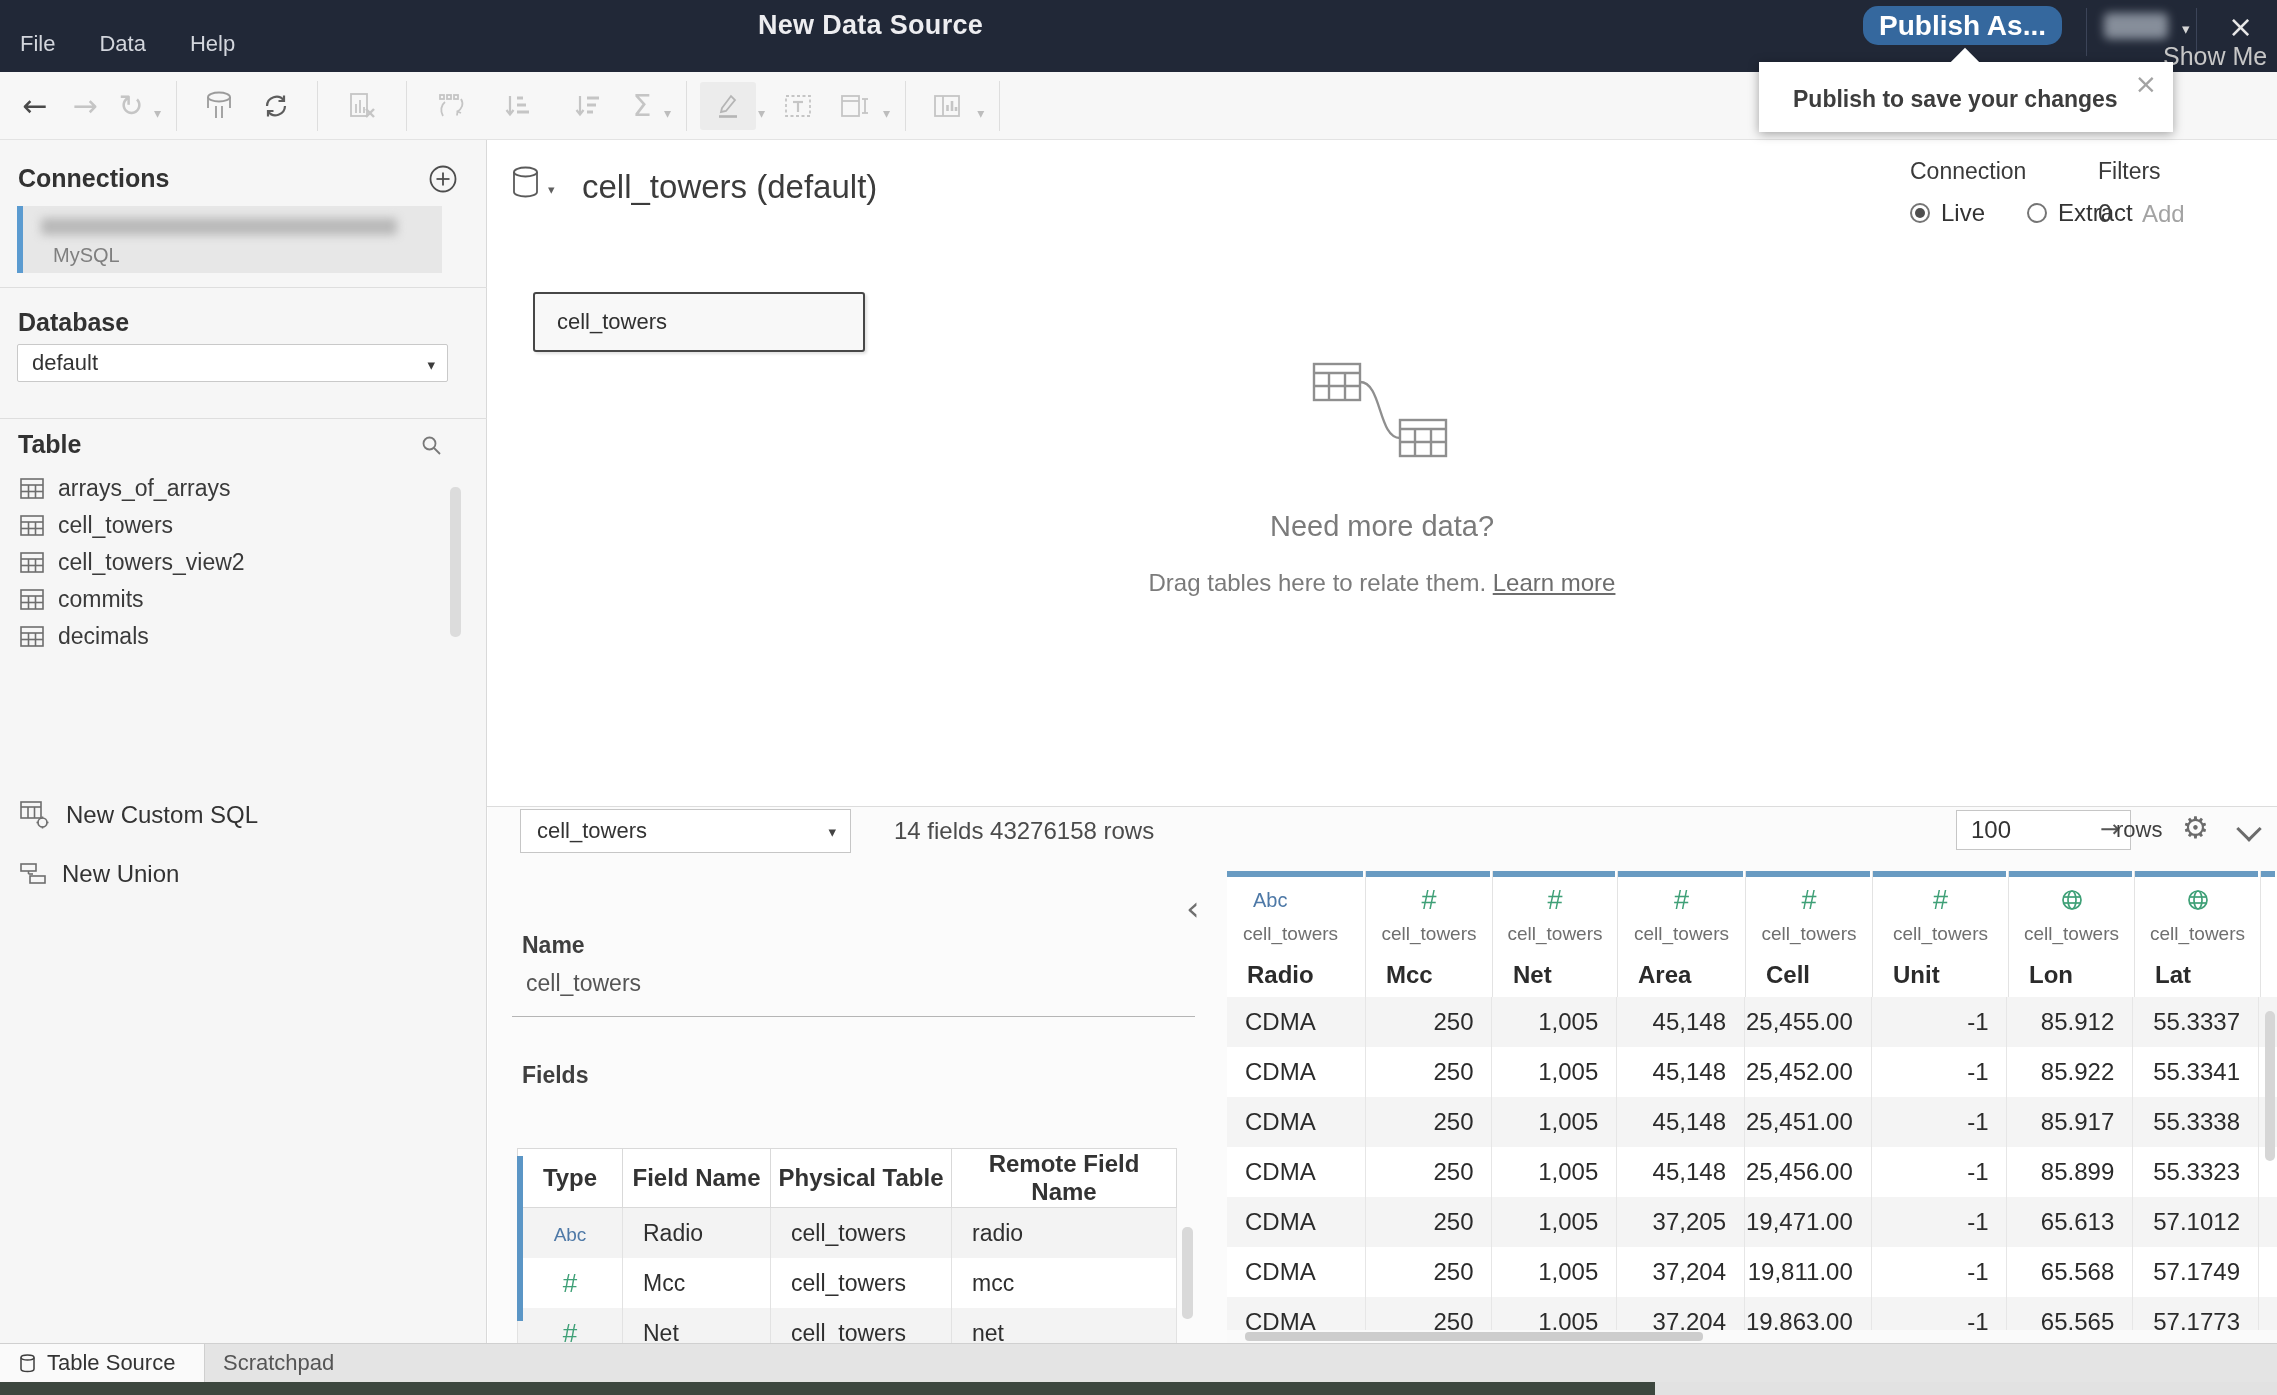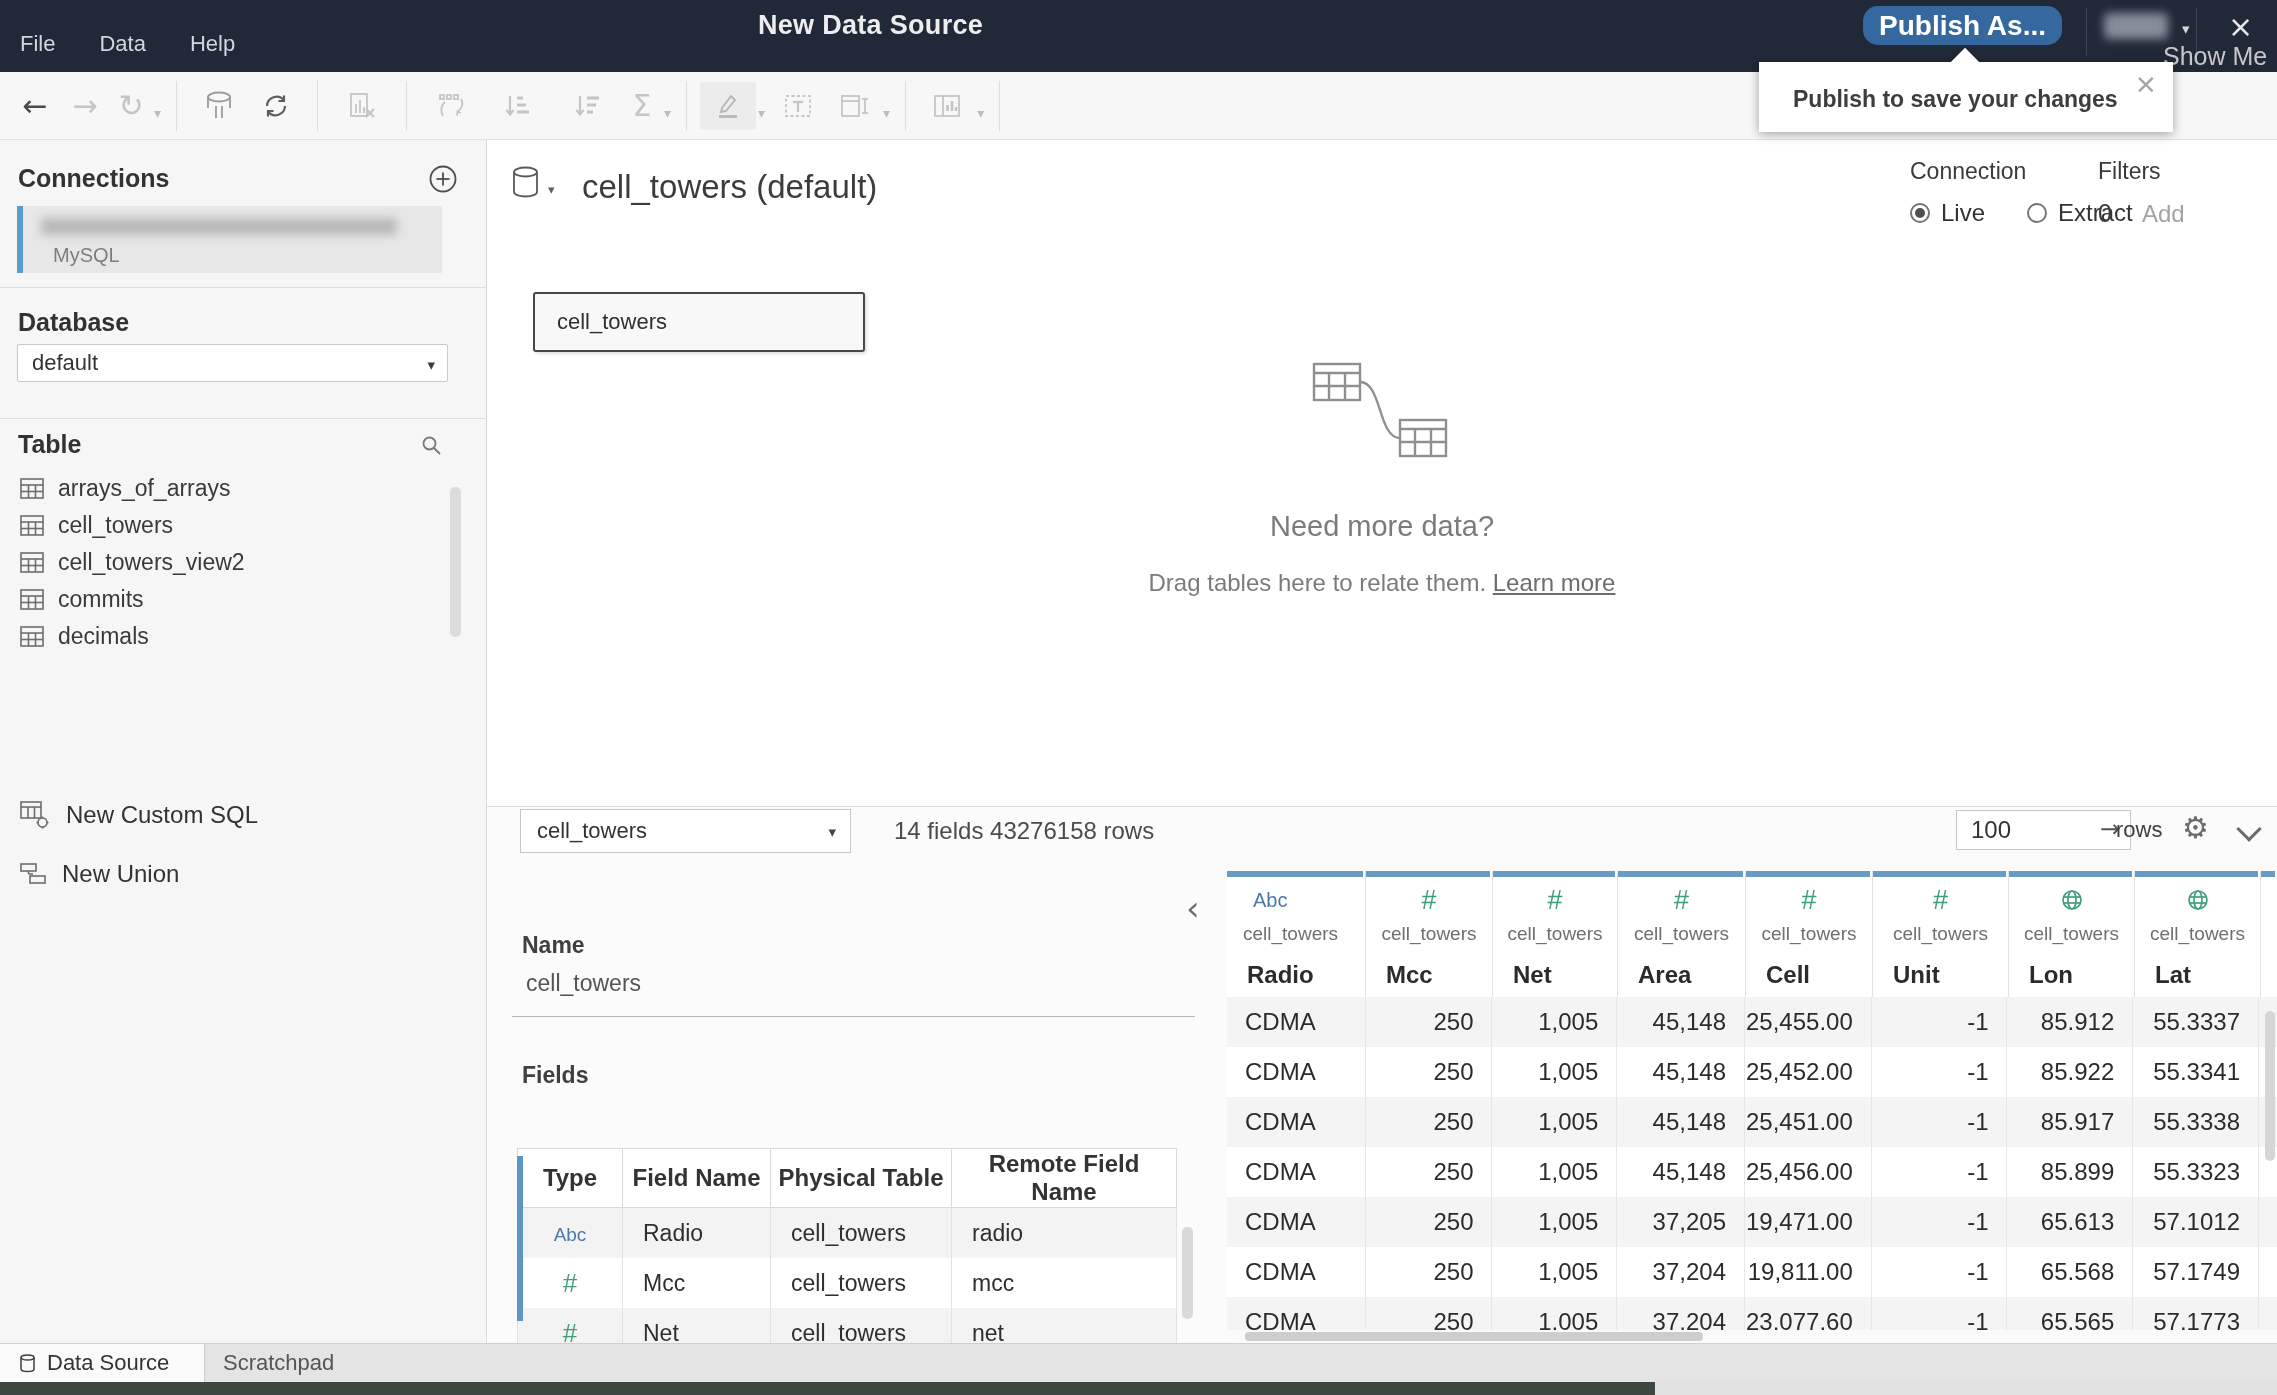--- a/index.html
+++ b/index.html
@@ -642,40 +642,40 @@
         <div class="gc w5">-1</div>
         <div class="gc w6">65.568</div>
         <div class="gc w7">57.1749</div>
         <div class="gc wf"></div>
     </div>
     <div class="grow alt">
       <div class="gc first w0">CDMA</div>
         <div class="gc w1">250</div>
         <div class="gc w2">1,005</div>
         <div class="gc w3">37,204</div>
-        <div class="gc w4">23,077.60</div>
+        <div class="gc w4">19,863.00</div>
         <div class="gc w5">-1</div>
         <div class="gc w6">65.565</div>
         <div class="gc w7">57.1773</div>
         <div class="gc wf"></div>
     </div>
 
     <div class="grid-vscroll"></div>
   </div>
   <div class="grid-hscroll">
     <div class="grid-hthumb"></div>
   </div>
 
   <div class="tabs">
     <div class="tab active">
       <svg width="15" height="19" viewBox="0 0 15 19" fill="none" stroke="#3f3f3f" stroke-width="1.5">
           <ellipse cx="7.5" cy="3.5" rx="6.5" ry="2.5"></ellipse>
           <path d="M1 3.5 L1 15 A6.5 2.5 0 0 0 14 15 L14 3.5"></path>
         </svg>
-      <span>Data Source</span>
+      <span>Table Source</span>
     </div>
     <div class="tab inactive">
       <span>Scratchpad</span>
     </div>
   </div>
   <div class="bottom-strip">
     <div class="bottom-strip-dark"></div>
   </div>
 
 </div>

